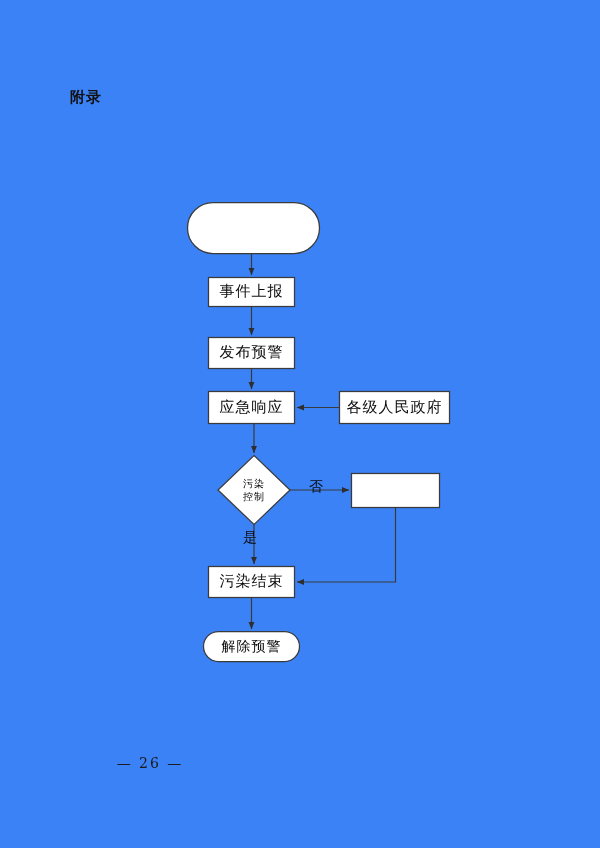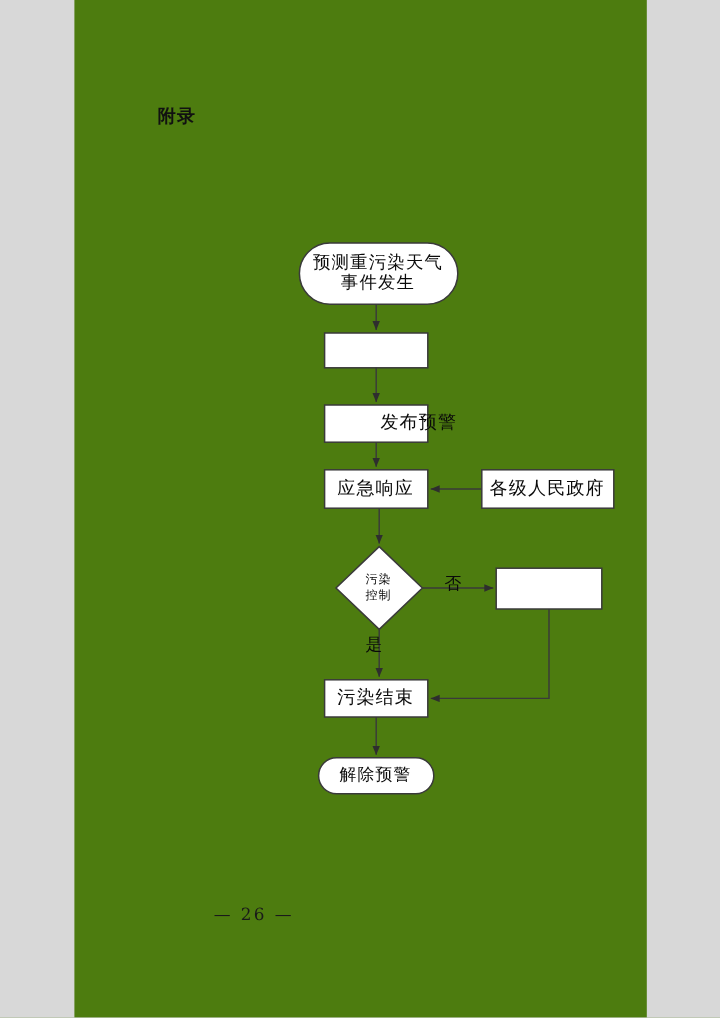--- a/index.html
+++ b/index.html
@@ -6,24 +6,24 @@
   html, body {
     margin: 0;
     padding: 0;
     background: #d8d8d8;
   }
   body {
     font-family: "DejaVu Sans", "Liberation Sans", sans-serif;
   }
   #page {
     position: relative;
-    width: 477px;
+    width: 600px;
     height: 848px;
     margin: 0 auto;
-    background: #4d7c0f;
+    background: #3b82f6;
     overflow: hidden;
   }
   
   .appendix-label {
     position: absolute;
     left: 70px;
     top: 88px;
     font-family: "DejaVu Sans", "Liberation Sans", sans-serif;
     font-size: 15px;
     font-weight: bold;
@@ -71,21 +71,21 @@
     text-align: center;
     font-family: "DejaVu Serif", "Liberation Serif", serif;
     color: #0a0a0a;
     letter-spacing: 1px;
     line-height: 1.18;
     pointer-events: none;
     white-space: pre-line;
   }
   .node-label.n-start     { left:187px; top:202px; width:133px; height:52px; font-size:14.5px; }
   .node-label.n-report    { left:208px; top:277px; width: 87px; height:30px; font-size:15px; }
-  .node-label.n-warn      { left:208px; top:337px; width: 87px; height:32px; font-size:15px;padding-left:36px; }
+  .node-label.n-warn      { left:208px; top:337px; width: 87px; height:32px; font-size:15px; }
   .node-label.n-resp      { left:208px; top:391px; width: 87px; height:33px; font-size:15px; }
   .node-label.n-gov       { left:339px; top:391px; width:111px; height:33px; font-size:15px; }
   .node-label.n-decision  { left:224px; top:462px; width: 60px; height:56px; font-size:10px; line-height:1.35;text-align:right; }
   .node-label.n-upgrade   { left:351px; top:473px; width: 89px; height:35px; font-size:15px; }
   .node-label.n-end       { left:208px; top:566px; width: 87px; height:32px; font-size:15px;border-radius:12px; }
   .node-label.n-lift      { left:203px; top:631px; width: 97px; height:31px; font-size:14px; }
   .edge-label {
     position: absolute;
     font-family: "DejaVu Serif", "Liberation Serif", serif;
     font-size: 14px;
@@ -147,22 +147,21 @@
       <path d="M290,490 L349,490" marker-end="url(#arrow)"></path>
 
       <line x1="254" y1="524.5" x2="254" y2="564" marker-end="url(#arrow)"></line>
 
       <path d="M395.5,507.5 L395.5,582 L297,582" marker-end="url(#arrow)"></path>
 
       <line x1="251.5" y1="597.5" x2="251.5" y2="629" marker-end="url(#arrow)"></line>
     </g>
   </svg>
 
-  <div class="node-label n-start">预测重污染天气
-事件发生</div>
+  <div class="node-label n-report">事件上报</div>
   <div class="node-label n-warn">发布预警</div>
   <div class="node-label n-gov">各级人民政府</div>
   <div class="node-label n-resp">应急响应</div>
   <div class="node-label n-decision">污染
 控制</div>
   <div class="node-label n-end">污染结束</div>
   <div class="node-label n-lift">解除预警</div>
 
   <div class="edge-label e-no">否</div>
   <div class="edge-label e-yes">是</div>

